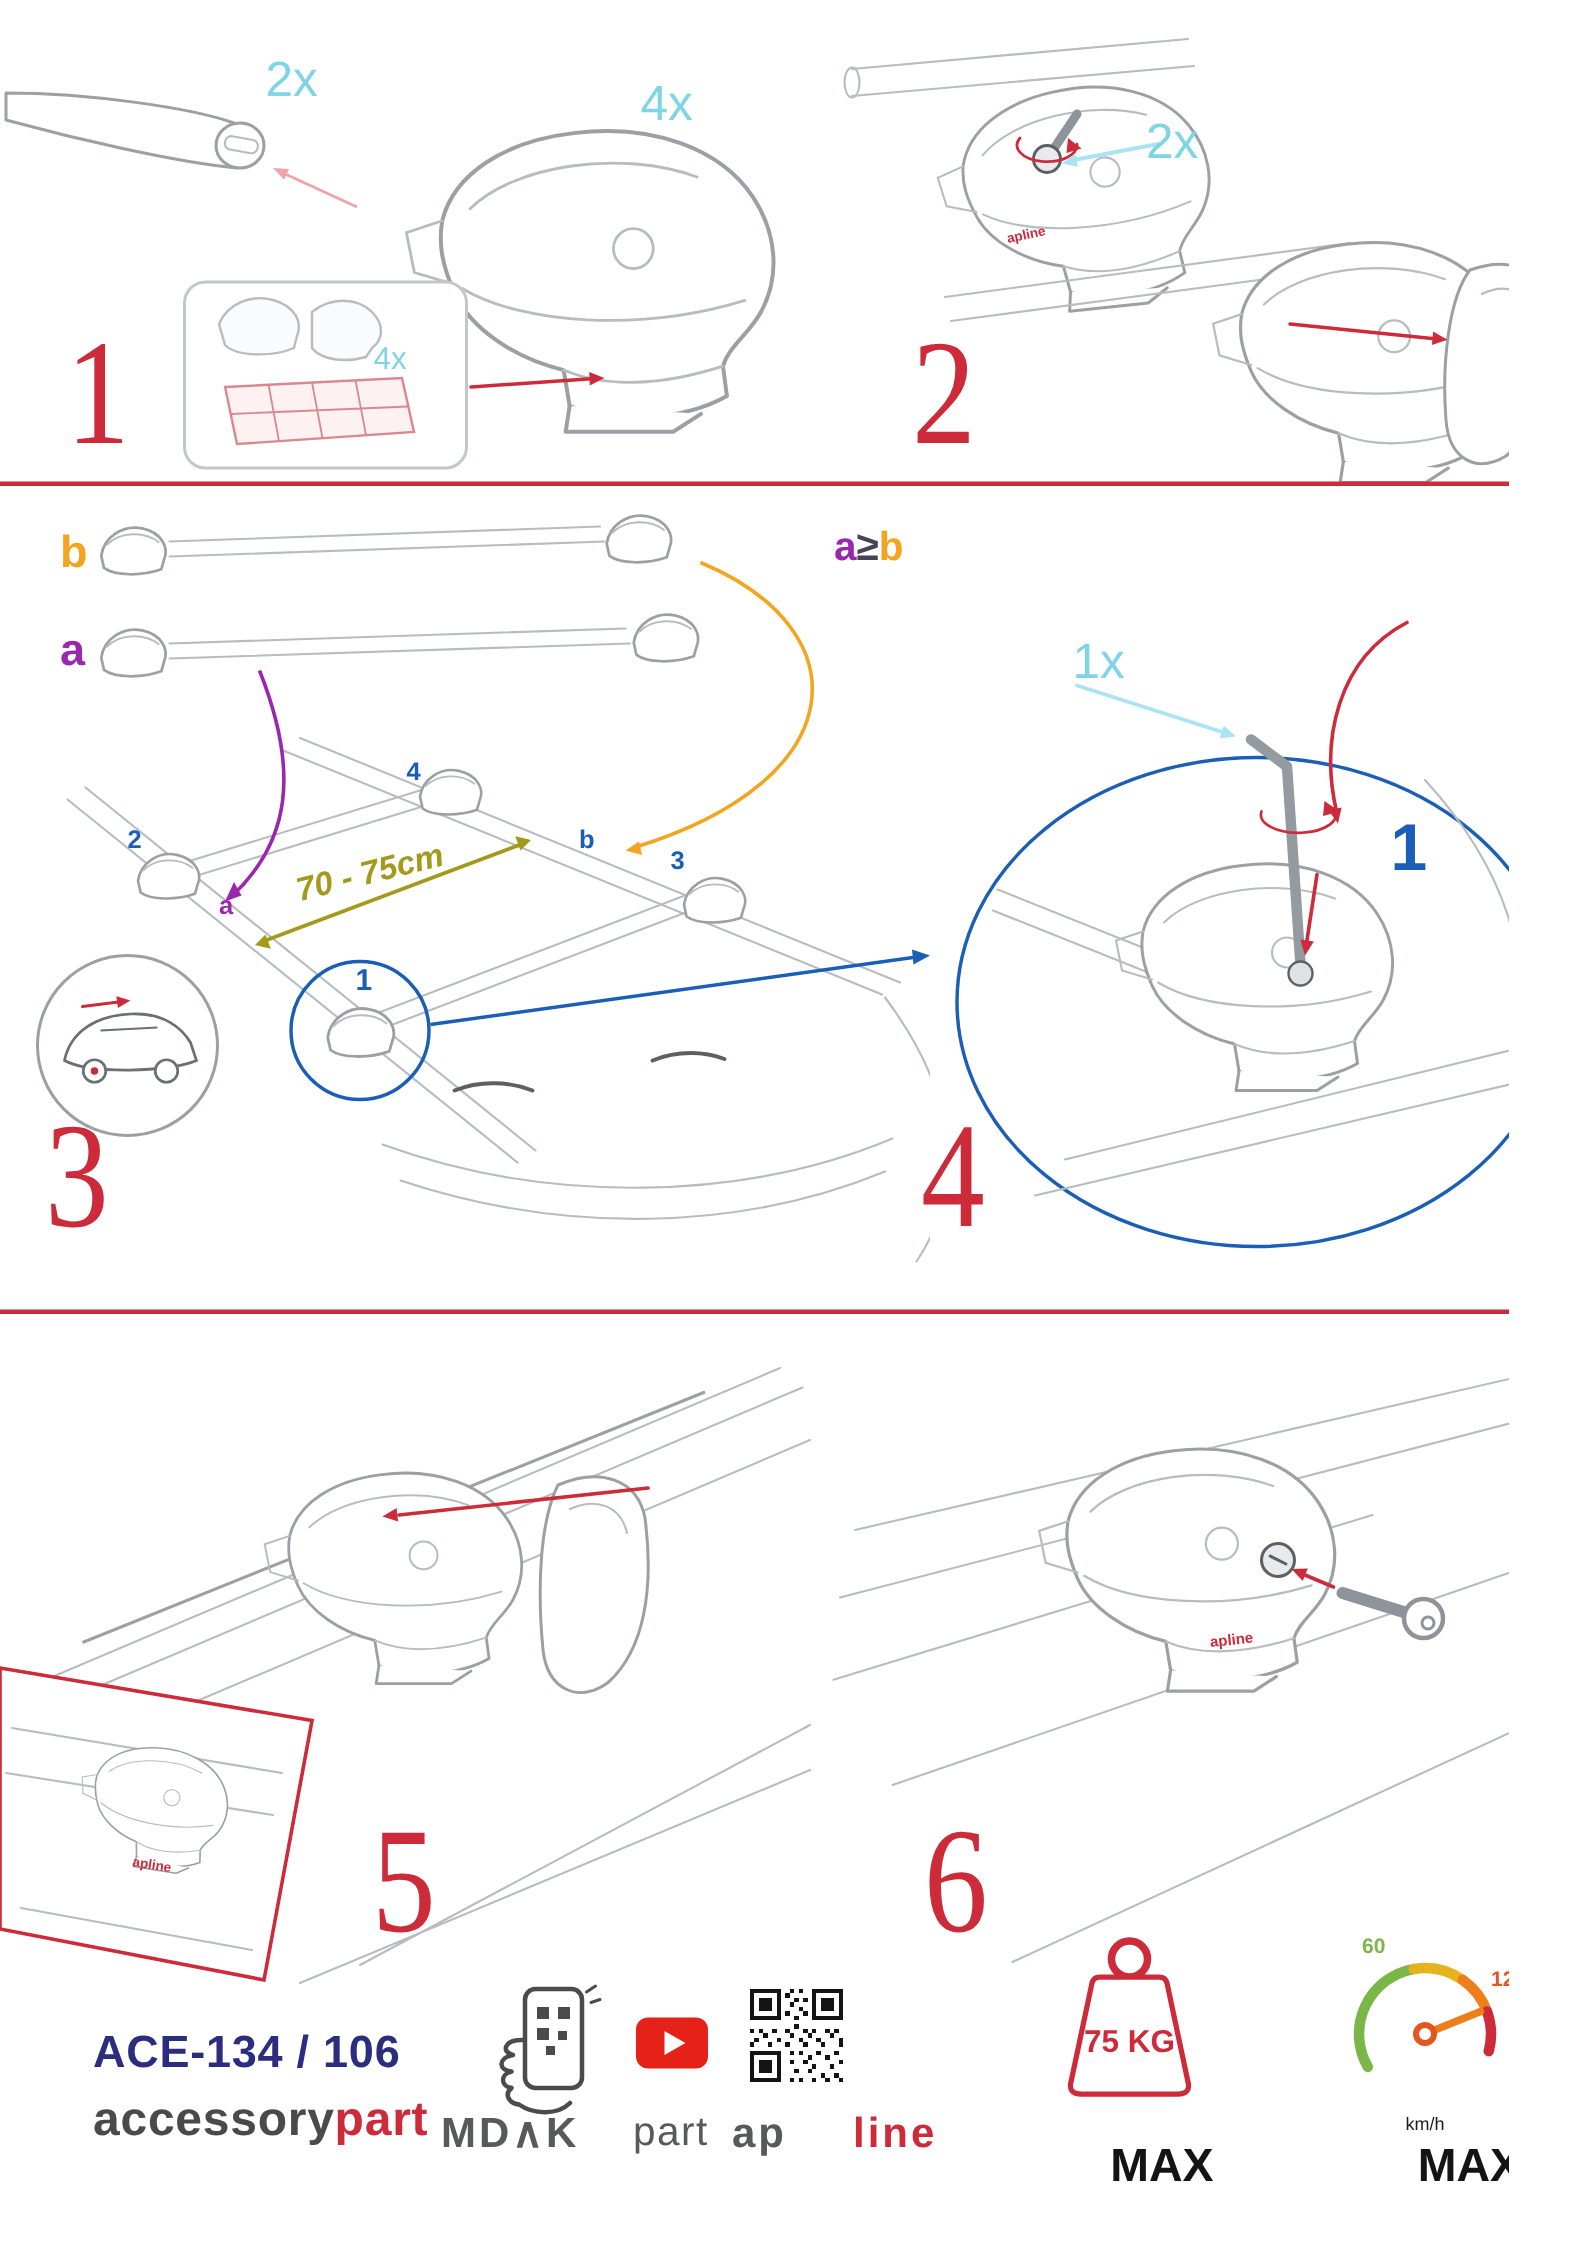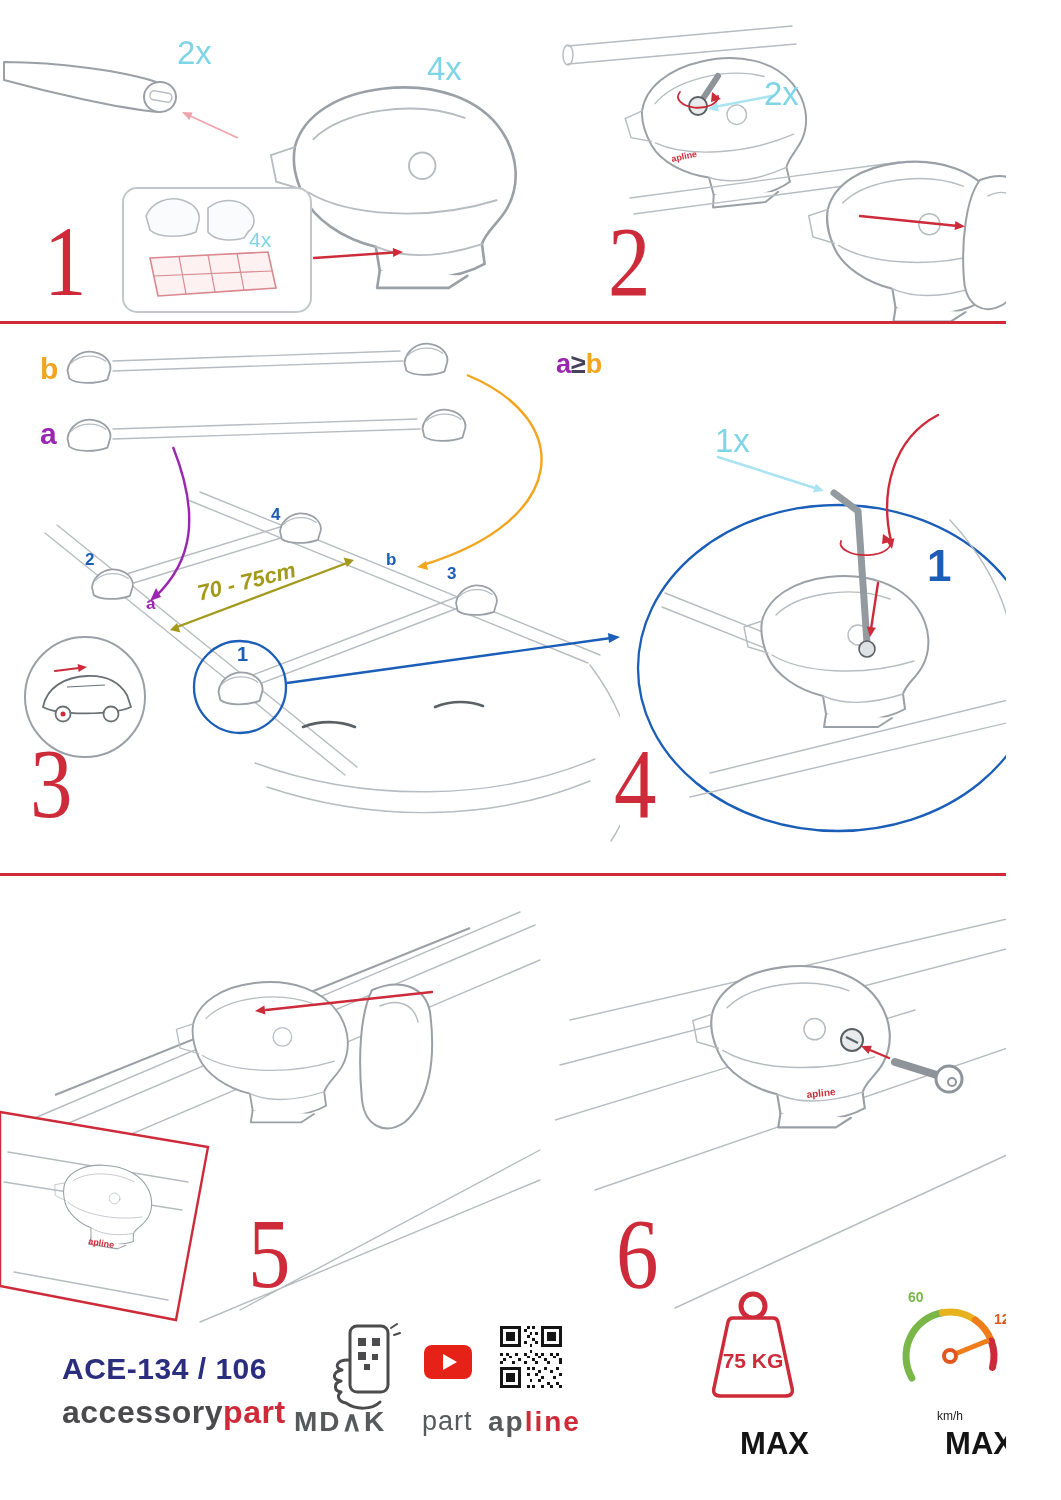--- a/index.html
+++ b/index.html
@@ -27,21 +27,21 @@
   .span-label{color:var(--olive);font-style:italic;font-weight:700;font-size:22px;
               transform:rotate(-14deg);transform-origin:left center;}
   .big-order{font-size:46px;font-weight:700;color:var(--blue);letter-spacing:1px;}
   .first-num{font-size:44px;font-weight:700;color:var(--blue);}
   .divider{position:absolute;left:0;width:100%;height:3px;background:var(--red);}
   .model{color:var(--navy);font-size:30px;font-weight:600;letter-spacing:.5px;}
   .brand{font-size:32px;font-weight:700;letter-spacing:.5px;color:#4a4a4c;}
   .brand .red{color:var(--red);}
   .logo{color:var(--gray);font-weight:700;font-size:28px;letter-spacing:2px;}
   .logo.thin{letter-spacing:1px;font-weight:500;font-size:27px;}
-  .apl .red{color:var(--red);}
+  .apl .red{color:var(--red);margin-left:44px;}
   .max{font-size:31px;font-weight:700;color:#141414;text-align:right;}
   
   .ln{fill:#fff;stroke:#9aa0a6;stroke-width:2;stroke-linejoin:round;stroke-linecap:round;}
   .lnt{fill:none;stroke:#b7bcc1;stroke-width:1.4;stroke-linecap:round;}
   .dk{fill:none;stroke:#5b6065;stroke-width:2.6;stroke-linecap:round;}
   .redln{fill:none;stroke:var(--red);stroke-width:2.4;stroke-linecap:round;}
   .redfill{fill:var(--red);}
   .cyanln{fill:none;stroke:#aae4f2;stroke-width:2.6;stroke-linecap:round;}
   .cyanfill{fill:#aae4f2;}
   .blueln{fill:none;stroke:var(--blue);stroke-width:2.3;}

